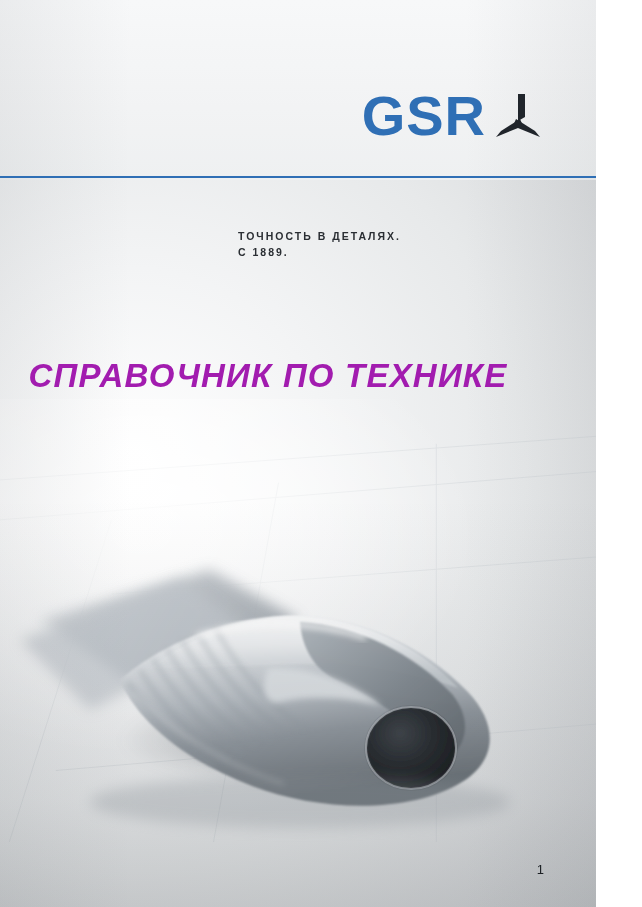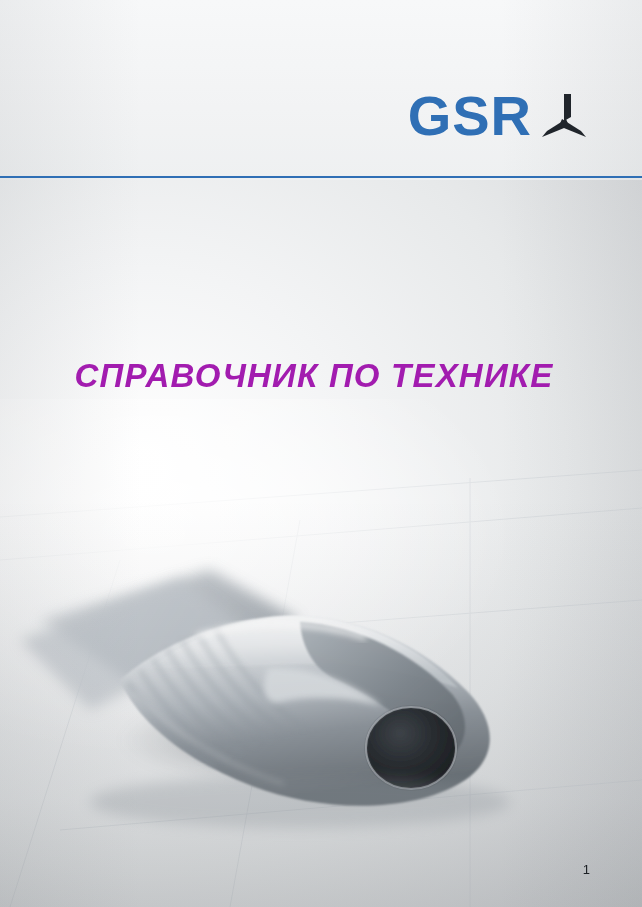--- a/index.html
+++ b/index.html
@@ -5,21 +5,21 @@
   html, body {
     margin: 0;
     padding: 0;
     background: #ffffff;
   }
   body {
     font-family: "Liberation Sans", sans-serif;
   }
   .page {
     position: relative;
-    width: 642px;
+    width: 596px;
     height: 907px;
     overflow: hidden;
     background: #f2f3f4;
   }
 
   
   .bg-base {
     position: absolute;
     inset: 0;
     background:
@@ -260,20 +260,24 @@
     <span class="logo-text">GSR</span>
     <svg class="logo-mark" viewBox="0 0 52 52">
       <g fill="#20252b">
         <path d="M26 4 L33 4 L33 27 L26 31 Z"></path>
         <path d="M4 47 L9 41 L28 29 L31 36 Z"></path>
         <path d="M48 47 L43 41 L24 29 L21 36 Z"></path>
       </g>
     </svg>
   </div>
 
+  <div class="tagline">
+    <div>ТОЧНОСТЬ В ДЕТАЛЯХ.</div>
+    <div>С 1889.</div>
+  </div>
 
   <h1 class="title">
     <span class="line">СПРАВОЧНИК ПО ТЕХНИКЕ</span>
   </h1>
 
   <div class="page-number">1</div>
 
 </div>
 
 </body></html>

